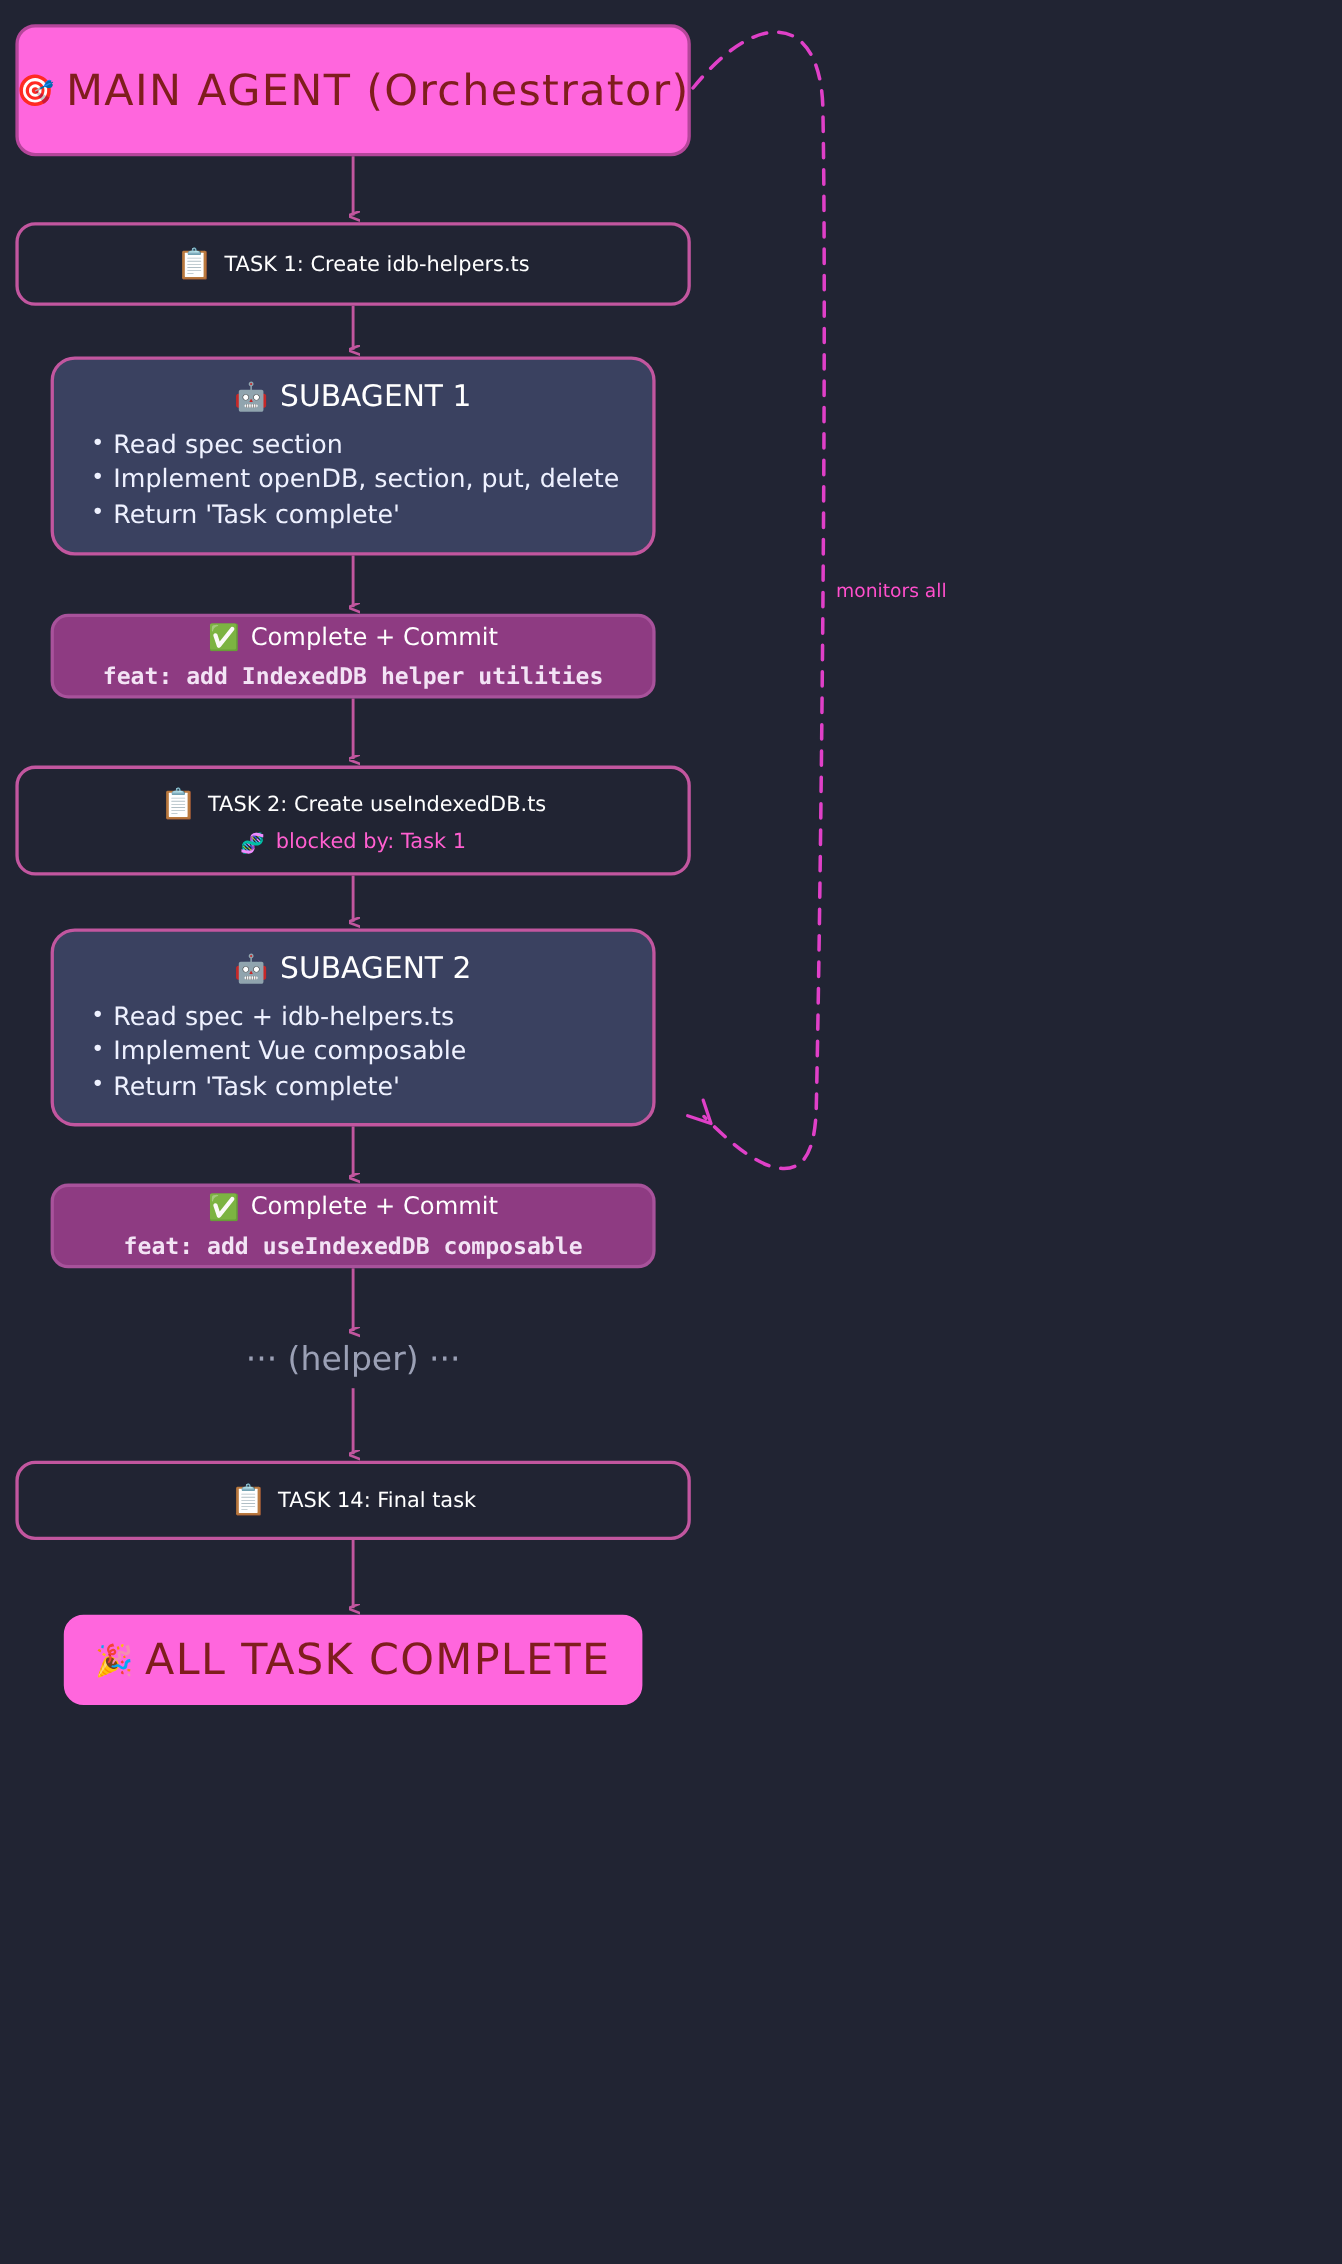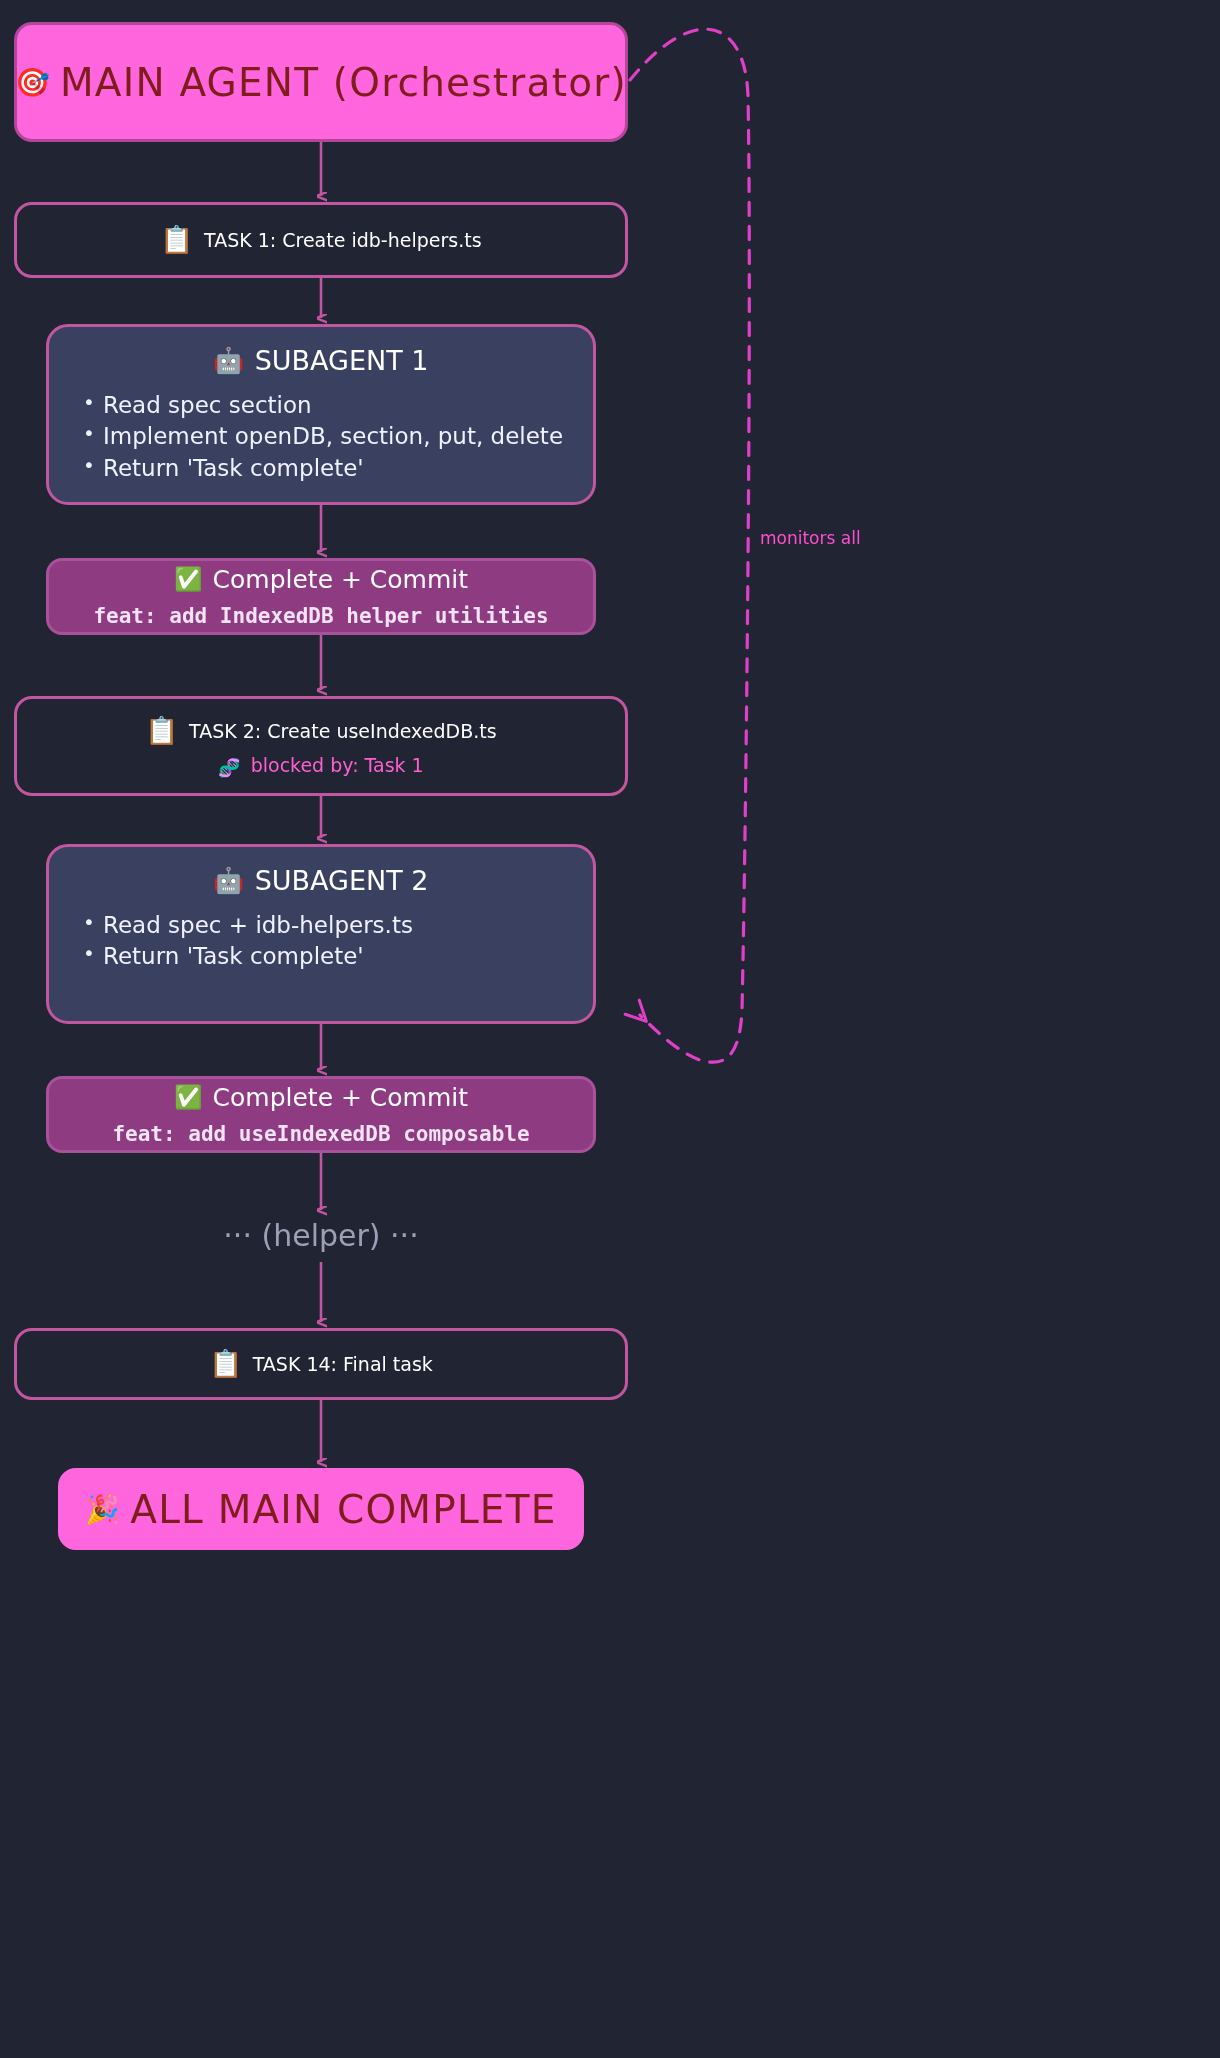--- a/index.html
+++ b/index.html
@@ -112,21 +112,21 @@
   }
 
   
   .node-commit {
     background: #8e3b82;
     border: 3px solid #a8529b;
     border-radius: 16px;
   }
   .node-commit .node-title {
     color: #ffffff;
-    font-size: 25px;
+    font-size: 22px;
     white-space: nowrap;
   }
   .node-commit .node-sub {
     color: #f3e3f5;
     font-family: "DejaVu Sans Mono", monospace;
     font-size: 21px;
     margin-top: 10px;
     white-space: nowrap;
     font-weight: bold;
   }
@@ -241,20 +241,21 @@
     </div>
   </div>
 
   <div class="node node-subagent" style="left:46px; top:844px; width:550px; height:180px;">
     <div class="node-title-row">
       <span class="emoji" style="font-size:25px;">🤖</span>
       <span class="node-title">SUBAGENT 2</span>
     </div>
     <ul>
       <li>Read spec + idb-helpers.ts</li>
+      <li>Implement Vue composable</li>
       <li>Return 'Task complete'</li>
     </ul>
   </div>
 
   <div class="node node-commit" style="left:46px; top:1076px; width:550px; height:77px;">
     <div class="node-title-row">
       <span class="emoji" style="font-size:23px;">✅</span>
       <span class="node-title">Complete + Commit</span>
     </div>
     <div class="node-sub">feat: add useIndexedDB composable</div>
@@ -265,19 +266,19 @@
   <div class="node node-task" style="left:14px; top:1328px; width:614px; height:72px;">
     <div class="node-title-row">
       <span class="emoji" style="font-size:27px;">📋</span>
       <span class="node-title">TASK 14: Final task</span>
     </div>
   </div>
 
   <div class="node node-terminal" style="left:58px; top:1468px; width:526px; height:82px; border-color:#ff66dd;">
     <div class="node-title-row">
       <span class="emoji" style="font-size:28px;">🎉</span>
-      <span class="node-title">ALL MAIN COMPLETE</span>
+      <span class="node-title">ALL TASK COMPLETE</span>
     </div>
   </div>
 
   <div class="edge-label" style="left:760px; top:528px;">monitors all</div>
 
 </div>
 
 </body></html>

